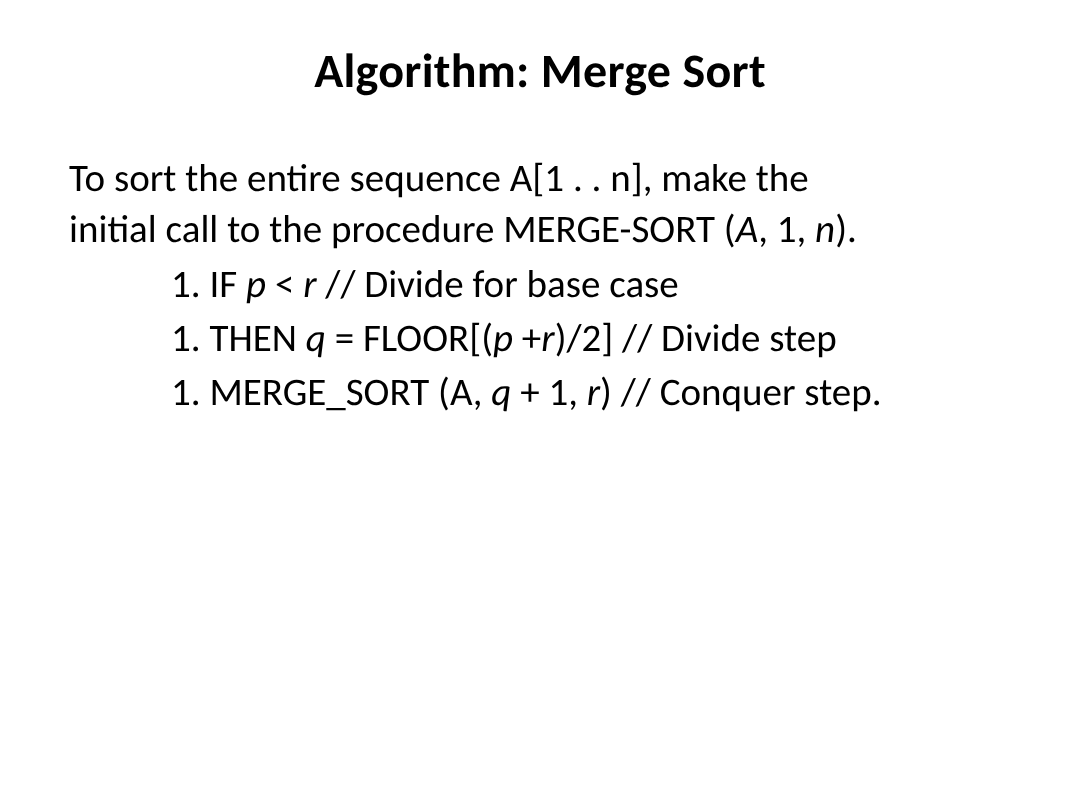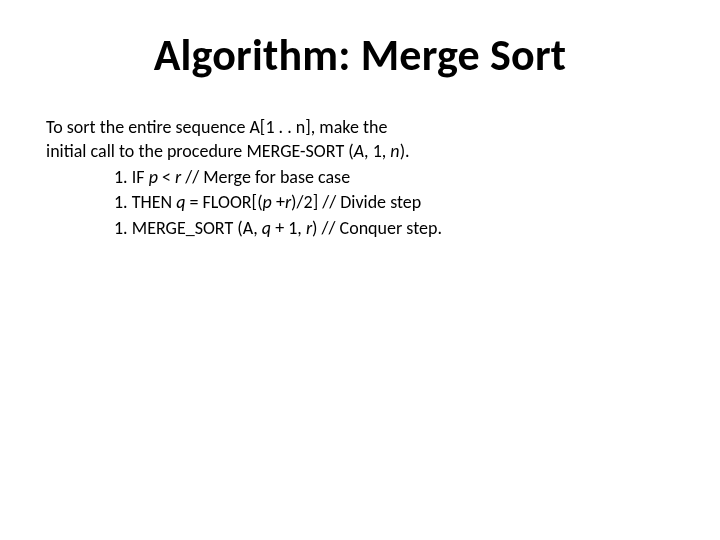--- a/index.html
+++ b/index.html
@@ -10,28 +10,28 @@
       font-family: Calibri, "Segoe UI", Arial, sans-serif;
       color: #000;
       overflow: hidden;
     }
     .slide {
       width: 100%;
       height: 100%;
       padding: 28px 46px 0 46px;
     }
     .title {
-      font-size: 44px;
+      font-size: 32px;
       font-weight: 700;
       text-align: center;
       margin-bottom: 34px;
       letter-spacing: 0.2px;
     }
     .body-text {
-      font-size: 18px;
+      font-size: 26px;
       line-height: 1.32;
     }
     .intro {
       margin-bottom: 0;
     }
     .sig {
       margin-top: 2px;
     }
     .steps {
       padding-left: 68px;
@@ -49,21 +49,21 @@
 
   <div class="body-text">
     <div class="intro">
       <span>To sort the entire sequence A[1 . . n], make the</span><br>
       <span>initial call to the procedure MERGE-SORT (</span><span class="ital">A</span><span>, 1, </span><span class="ital">n</span><span>).</span>
     </div>
 
 
     <div class="steps">
       <div class="step">
-        <span>1. IF </span><span class="ital">p</span><span> &lt; </span><span class="ital">r</span><span> // Merge for base case</span>
+        <span>1. IF </span><span class="ital">p</span><span> &lt; </span><span class="ital">r</span><span> // Divide for base case</span>
       </div>
       <div class="step">
         <span>1. THEN </span><span class="ital">q</span><span> = FLOOR[(</span><span class="ital">p</span><span> +</span><span class="ital">r</span><span>)/2] // Divide step</span>
       </div>
       <div class="step">
         <span>1. MERGE_SORT (A, </span><span class="ital">q</span><span> + 1, </span><span class="ital">r</span><span>) // Conquer step.</span>
       </div>
     </div>
   </div>
 </div>

